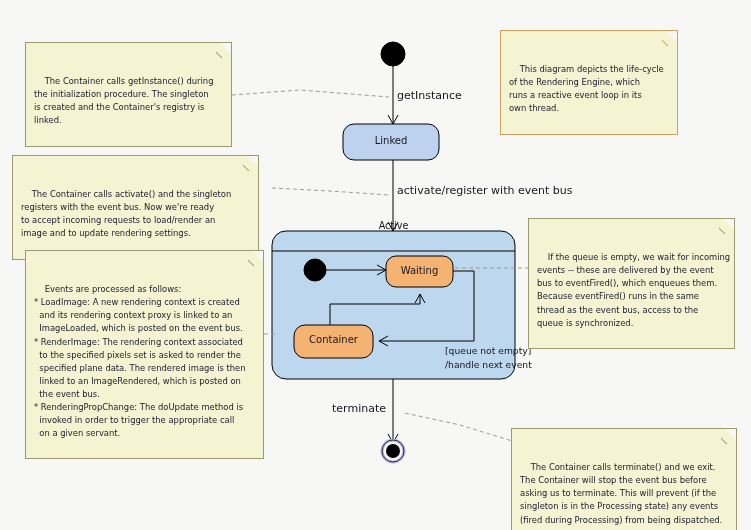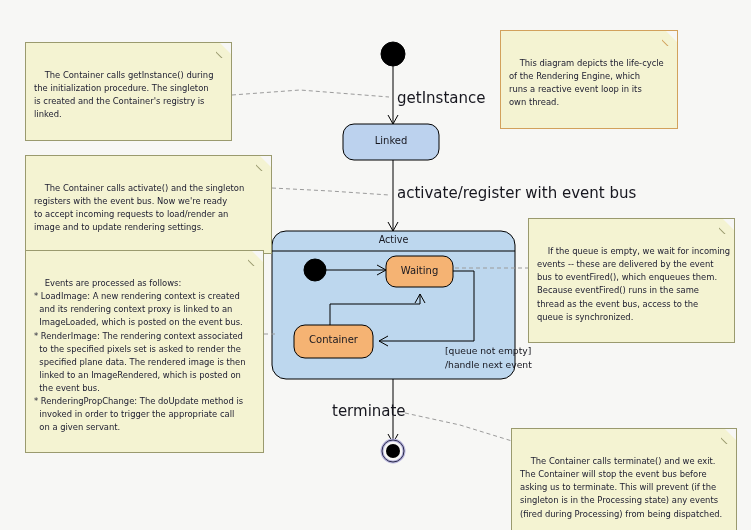--- a/index.html
+++ b/index.html
@@ -34,21 +34,21 @@
   
   .note {
     position: absolute;
     background: #f4f3d2;
     border: 1px solid #9a9a6e;
     box-sizing: border-box;
     font-family: "DejaVu Sans", sans-serif;
     font-size: 8.4px;
     line-height: 13.1px;
     color: #1a1a2e;
-    padding: 0 8px 5px 8px;
+    padding: 6px 8px 5px 8px;
     white-space: pre;
   }
   .note .fold {
     position: absolute;
     top: 0;
     right: 0;
     width: 0;
     height: 0;
     border-left: 11px solid transparent;
     border-top: 11px solid #f7f7f5;
@@ -86,21 +86,21 @@
   }
   .state-label {
     font-size: 10px;
     text-align: center;
   }
   .region-label {
     font-size: 9.6px;
     text-align: center;
   }
   .transition-label {
-    font-size: 15px;
+    font-size: 11px;
   }
   .guard-label {
     font-size: 9.2px;
     line-height: 14px;
     padding-left: 28px;
   }
 </style>
 </head>
 <body>
 
@@ -151,21 +151,21 @@
 
     <polyline points="232,95 300,90 389,97" fill="none" stroke="#9b9b9b" stroke-width="1" stroke-dasharray="4,3"></polyline>
     <polyline points="272,188 330,191 389,195" fill="none" stroke="#9b9b9b" stroke-width="1" stroke-dasharray="4,3"></polyline>
     <polyline points="264,334 278,334" fill="none" stroke="#9b9b9b" stroke-width="1" stroke-dasharray="4,3"></polyline>
     <polyline points="455,268 490,268 528,268" fill="none" stroke="#9b9b9b" stroke-width="1" stroke-dasharray="4,3"></polyline>
     <polyline points="405,413 460,425 512,441" fill="none" stroke="#9b9b9b" stroke-width="1" stroke-dasharray="4,3"></polyline>
   </svg>
 
   <div class="label state-label" style="left:343px; top:135px; width:96px;">Linked</div>
 
-  <div class="label region-label" style="left:272px; top:234px; width:243px;">Active</div>
+  <div class="label region-label" style="left:272px; top:220px; width:243px;">Active</div>
 
   <div class="label state-label" style="left:386px; top:265px; width:67px;">Waiting</div>
 
   <div class="label state-label" style="left:294px; top:334px; width:79px;">Container</div>
 
   <div class="label transition-label" style="left:397px; top:89px;">getInstance</div>
 
   <div class="label transition-label" style="left:397px; top:184px;">activate/register with event bus</div>
 
   <div class="label transition-label" style="left:332px; top:402px; text-align:right; width:48px;">terminate</div>
@@ -182,21 +182,21 @@
   </div>
 
   <div class="note accent" style="left:500px; top:30px; width:178px;">
     <span class="fold-edge"></span><span class="fold"></span>
     <span>This diagram depicts the life-cycle
 of the Rendering Engine, which
 runs a reactive event loop in its
 own thread.</span>
   </div>
 
-  <div class="note" style="left:25px; top:155px; width:247px;">
+  <div class="note" style="left:12px; top:155px; width:247px;">
     <span class="fold-edge"></span><span class="fold"></span>
     <span>The Container calls activate() and the singleton
 registers with the event bus. Now we're ready
 to accept incoming requests to load/render an
 image and to update rendering settings.</span>
   </div>
 
   <div class="note" style="left:25px; top:250px; width:239px;">
     <span class="fold-edge"></span><span class="fold"></span>
     <span>Events are processed as follows:

